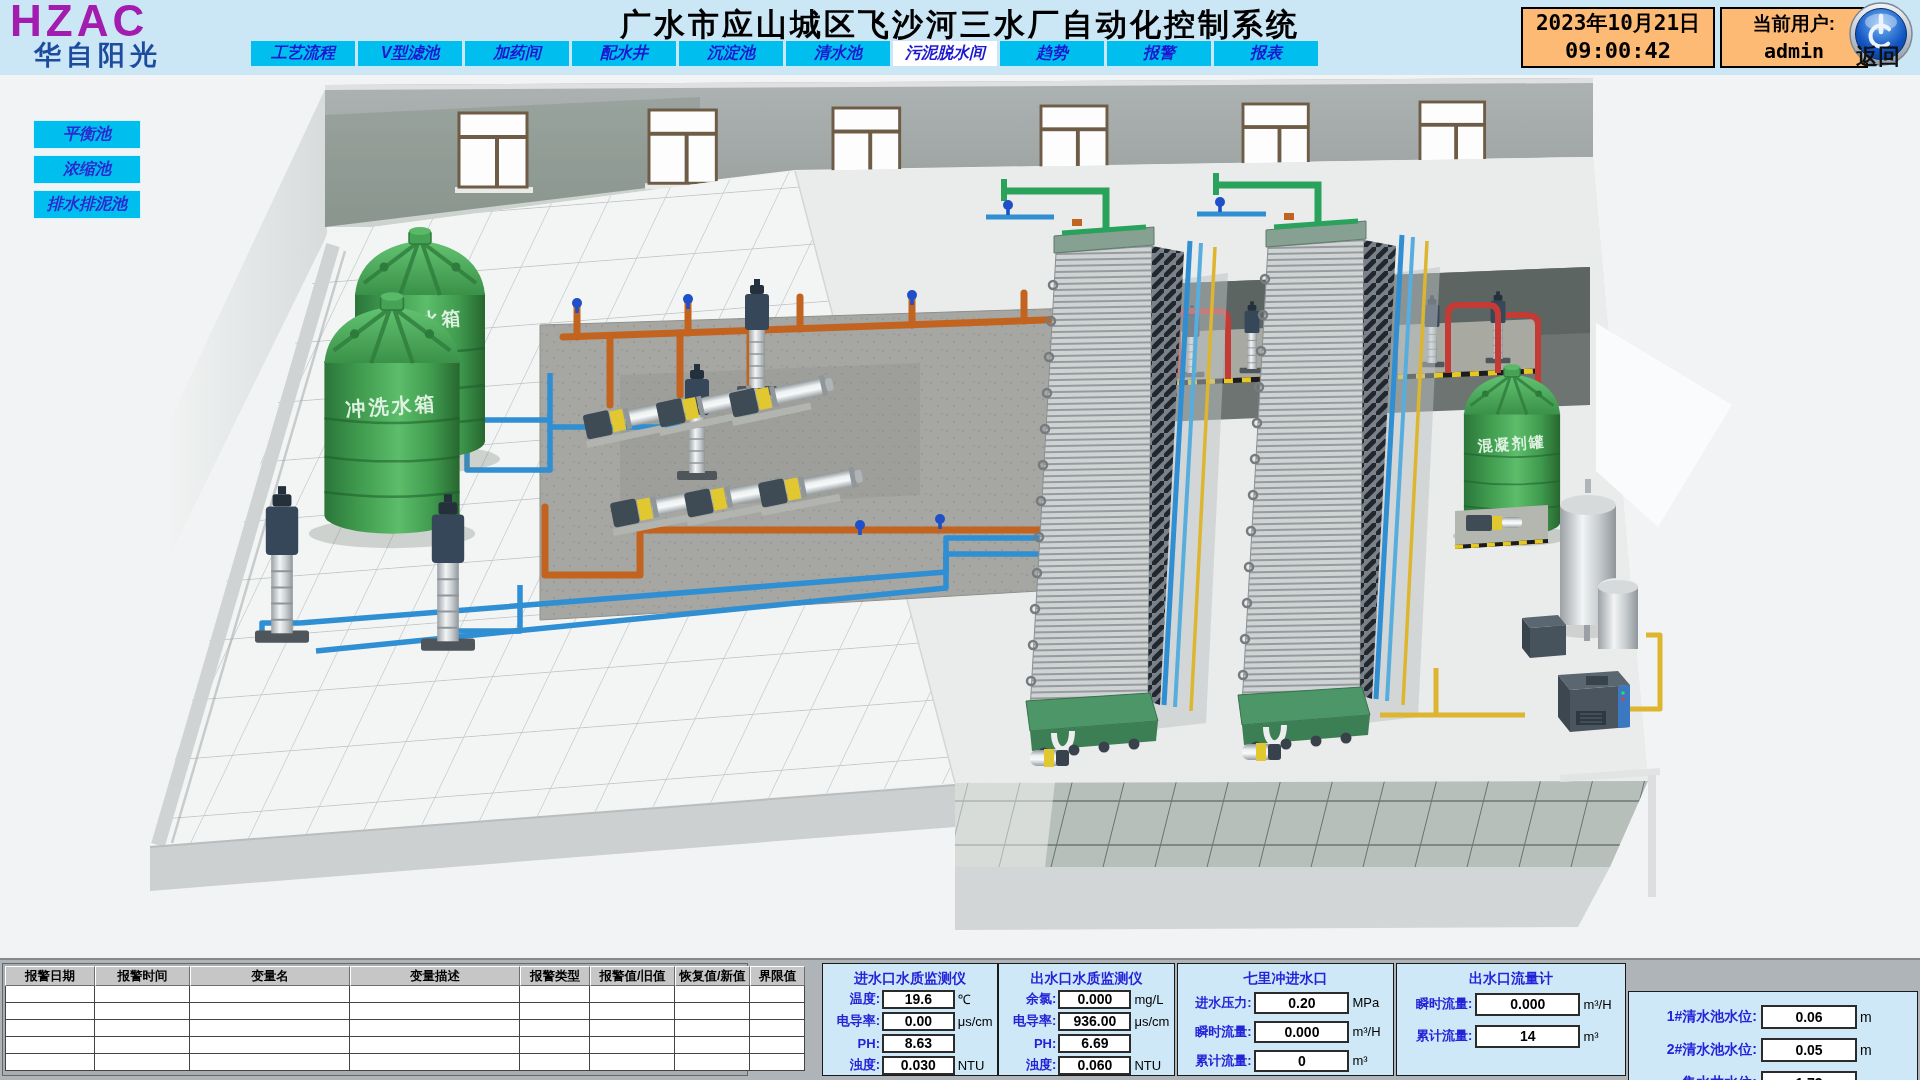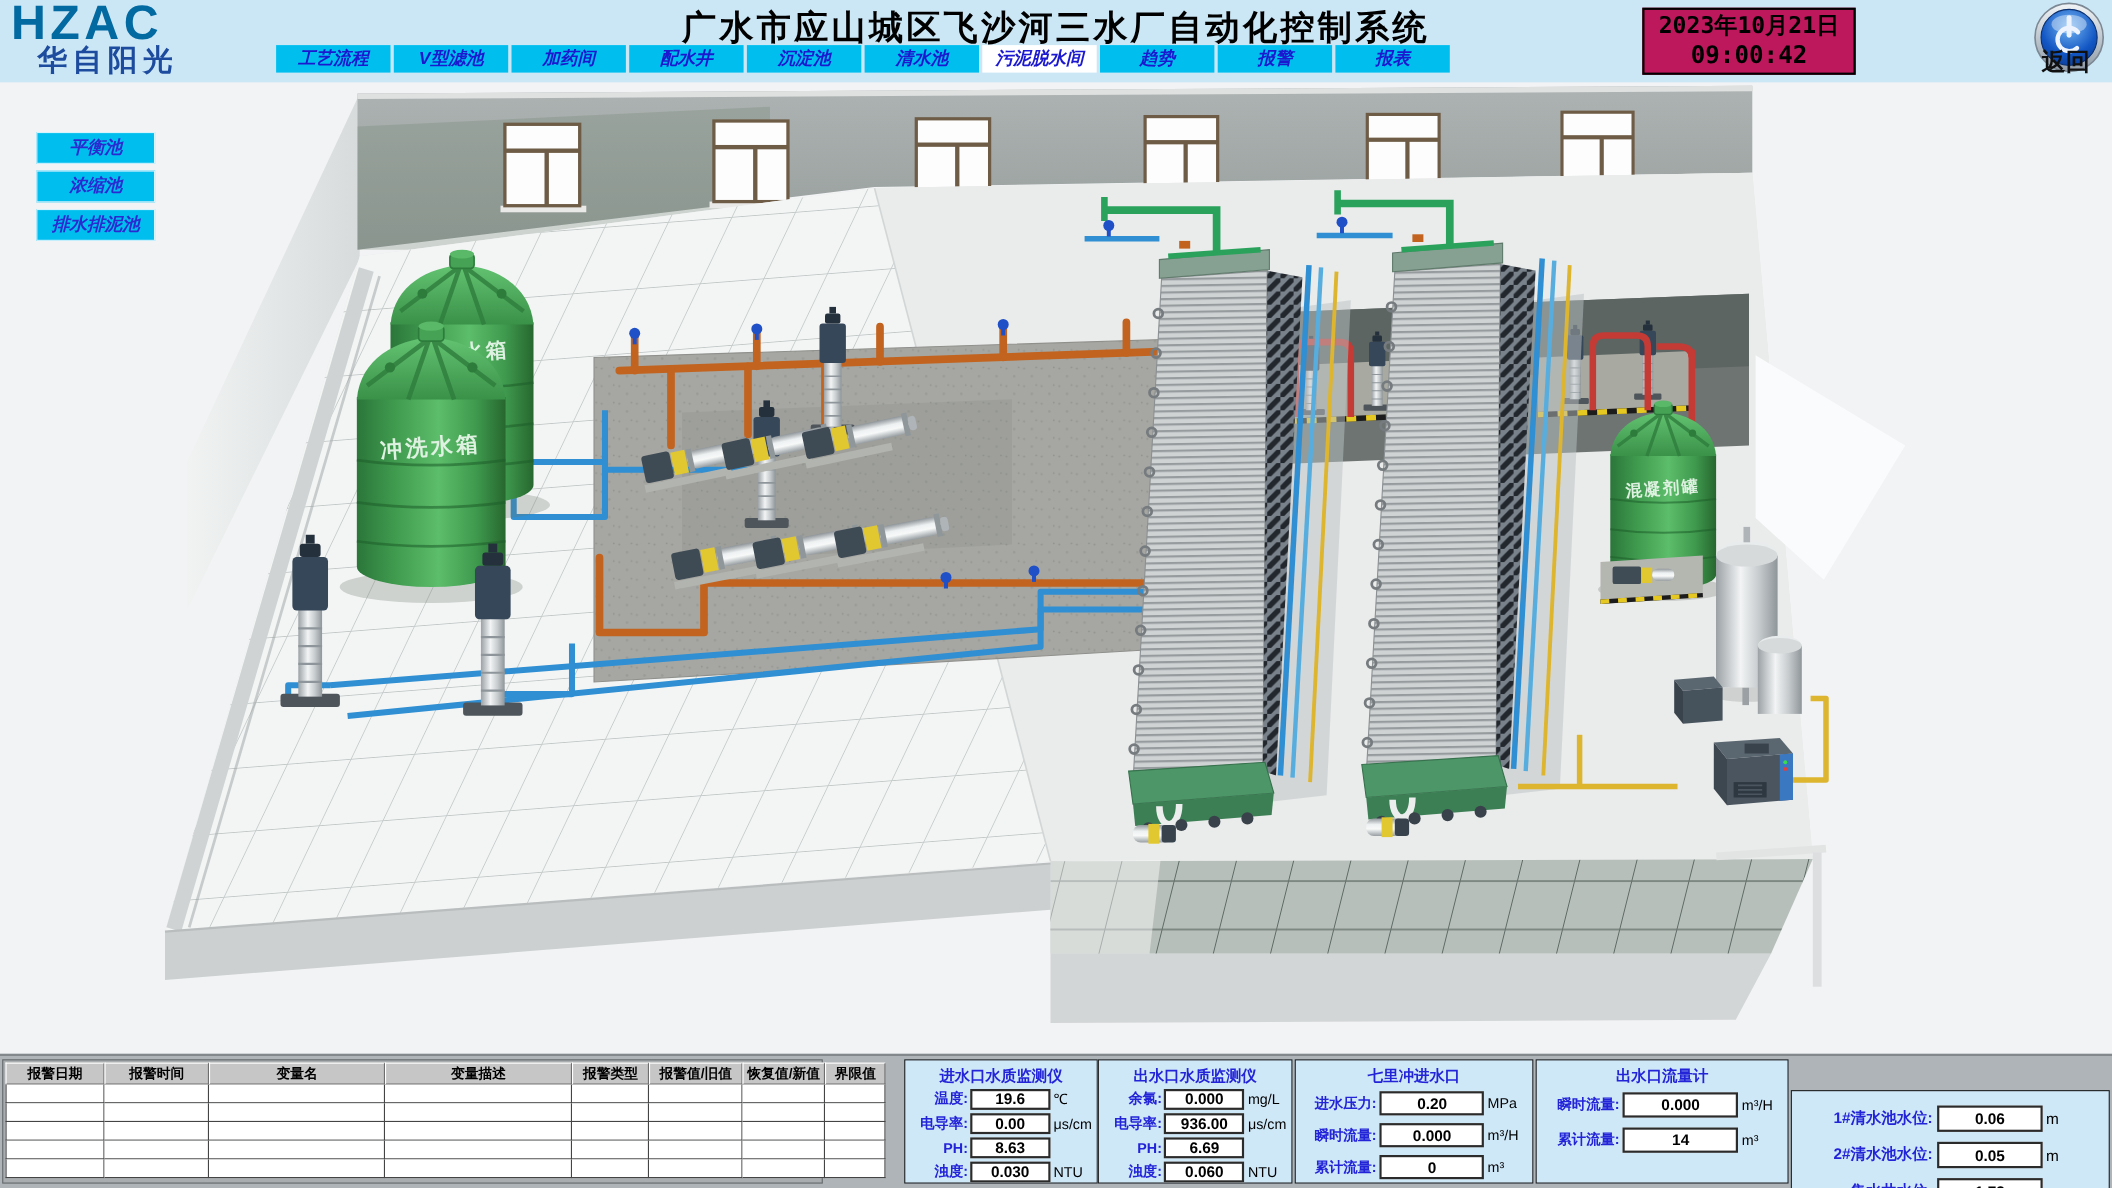--- a/index.html
+++ b/index.html
@@ -2,29 +2,29 @@
 <html><head>
 <meta charset="utf-8">
 <style>
   html,body{margin:0;padding:0;background:#fff;}
   #app{position:relative;width:1920px;height:1080px;overflow:hidden;background:#f2f3f4;
        font-family:"Liberation Sans",sans-serif;}
   .abs{position:absolute;}
 
   
   #header{left:0;top:0;width:1920px;height:75px;background:#cbe7f6;}
-  #logo-main{left:10px;top:0px;font-size:44px;font-weight:900;color:#0369a1;letter-spacing:4px;line-height:42px;}
+  #logo-main{left:10px;top:0px;font-size:44px;font-weight:900;color:#a21caf;letter-spacing:4px;line-height:42px;}
   #logo-sub{left:34px;top:40px;font-size:27px;font-weight:900;color:#1d4b9e;letter-spacing:5px;line-height:30px;}
   #page-title{left:50%;top:4px;transform:translateX(-50%);white-space:nowrap;
       font-family:Liberation Mono, monospace;font-size:31px;font-weight:bold;color:#000;letter-spacing:3px;}
   #nav{left:251px;top:41px;display:flex;gap:3px;}
   .nav-btn{width:104px;height:25px;background:#00bfef;color:#1b18cf;font-size:16px;font-weight:bold;
       font-style:italic;display:flex;align-items:center;justify-content:center;cursor:pointer;white-space:nowrap;}
   .nav-btn.active{background:#ffffff;}
-  .infobox{background:#be185d;border:2px solid #000;text-align:center;color:#000;}
+  .infobox{background:#fdba74;border:2px solid #000;text-align:center;color:#000;margin-left:28px;}
   #datetime{left:1493px;top:7px;width:190px;height:57px;}
   #date-line{font-size:21px;font-weight:bold;line-height:29px;font-family:"DejaVu Sans Mono",monospace;}
   #time-line{font-size:22px;font-weight:bold;line-height:26px;font-family:"DejaVu Sans Mono",monospace;}
   #userbox{left:1692px;top:7px;width:144px;height:57px;}
   #user-label{font-size:19px;font-weight:bold;line-height:29px;}
   #user-value{font-size:20px;font-weight:bold;line-height:26px;font-family:"DejaVu Sans Mono",monospace;}
   #power-btn{left:1848px;top:1px;width:66px;height:66px;cursor:pointer;}
   #back-label{left:1856px;top:42px;font-size:22px;font-weight:bold;color:#101010;z-index:5;cursor:pointer;}
 
   
@@ -81,20 +81,24 @@
       <div class="nav-btn">清水池</div>
       <div class="nav-btn active">污泥脱水间</div>
       <div class="nav-btn">趋势</div>
       <div class="nav-btn">报警</div>
       <div class="nav-btn">报表</div>
     </div>
 
     <div id="datetime" class="abs infobox">
       <div id="date-line">2023年10月21日</div>
       <div id="time-line">09:00:42</div>
+    </div>
+    <div id="userbox" class="abs infobox">
+      <div id="user-label">当前用户:</div>
+      <div id="user-value">admin</div>
     </div>
 
     <div id="power-btn" class="abs">
       <svg width="66" height="66" viewBox="0 0 66 66">
         <defs>
           <linearGradient id="pg1" x1="0" y1="0" x2="0" y2="1">
             <stop offset="0" stop-color="#f2f5f7"></stop>
               <stop offset="1" stop-color="#8e9aa6"></stop>
           </linearGradient>
           <radialGradient id="pg2" cx="0.5" cy="0.3" r="0.9">

